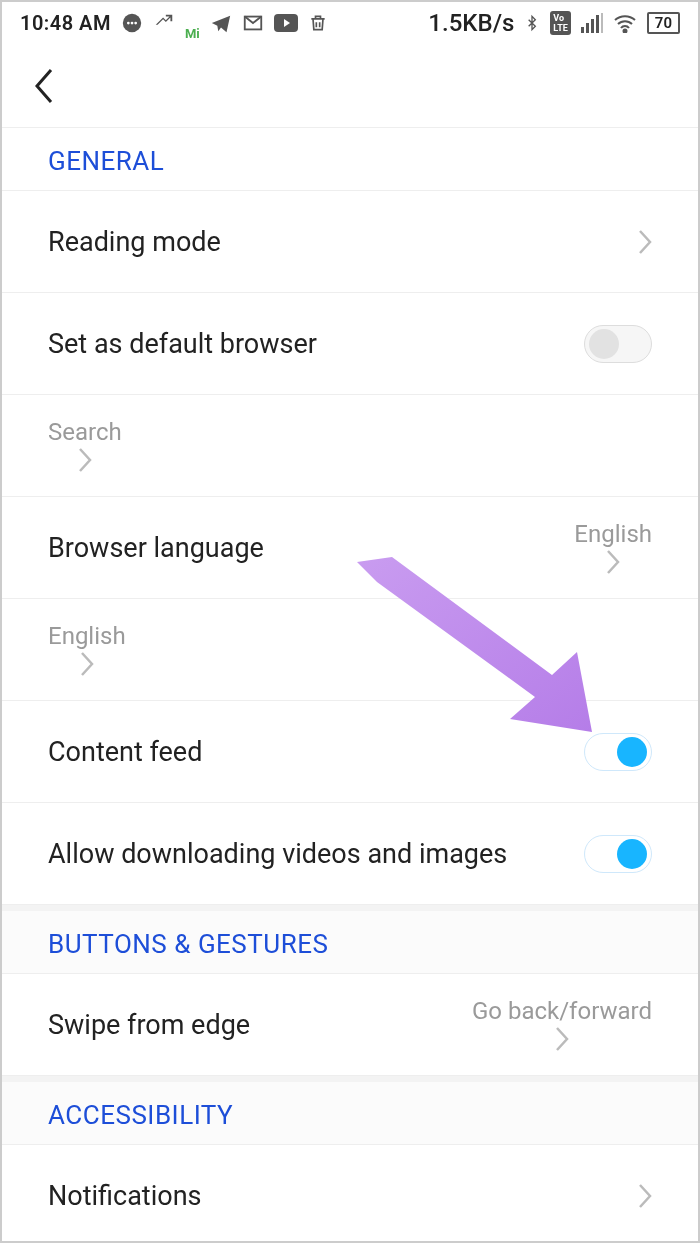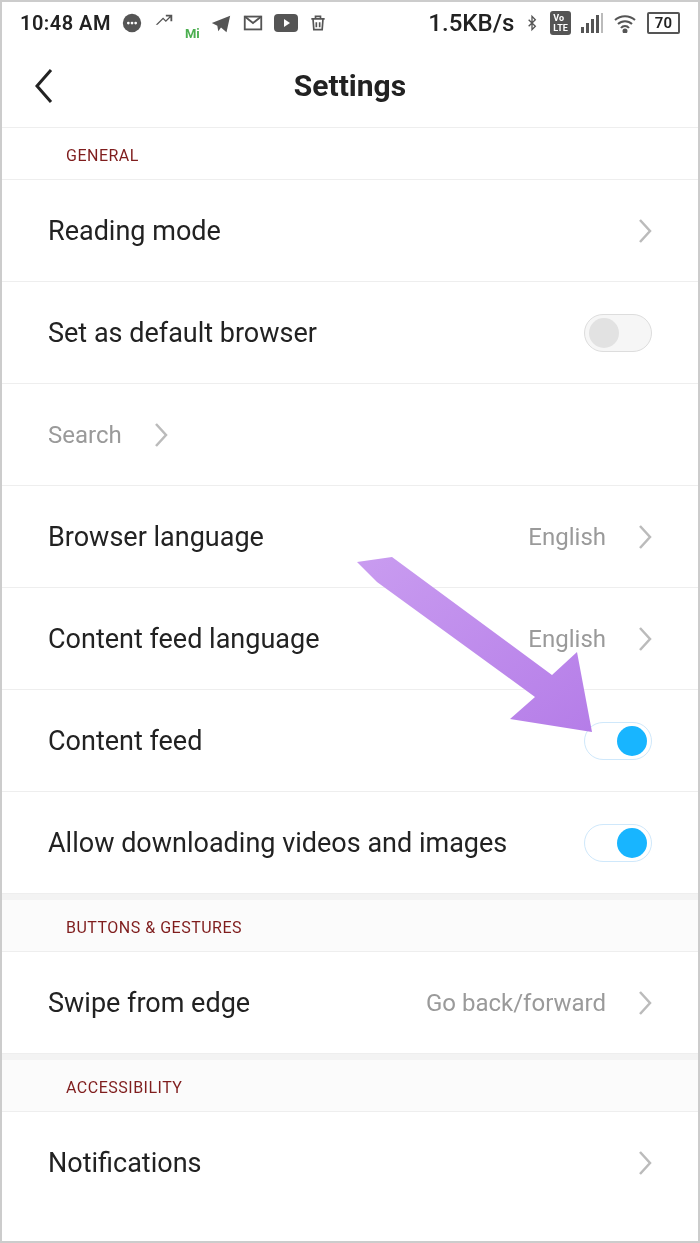--- a/index.html
+++ b/index.html
@@ -39,23 +39,23 @@
     display:flex; align-items:center; justify-content:center;
   }
   .header-title {
     width: 100%;
     text-align: center;
     font-size: 30px;
     font-weight: 700;
     color: #222;
   }
   .section-header {
-    padding: 18px 64px 14px;
-    font-size: 16px;
-    color: #7f1d1d;
+    padding: 18px 46px 14px;
+    font-size: 26px;
+    color: #1d4ed8;
     letter-spacing: 0.5px;
     background: #fbfbfb;
     border-top: 6px solid #f3f3f3;
     border-bottom: 1px solid #eee;
   }
   .section-header.first { border-top: none; background:#fff; }
   .row {
     display: flex;
     align-items: center;
     justify-content: space-between;
@@ -64,23 +64,24 @@
     border-bottom: 1px solid #eee;
   }
   .row-label {
     font-size: 27px;
     color: #222;
     font-weight: 400;
   }
   .row-right {
     display: flex;
     align-items: center;
-    gap: 32px;
+    gap: 1px;
     font-size: 24px;
     color: #9a9a9a;
+    flex-direction: column;
   }
   .chevron { display:flex; align-items:center; }
   .toggle {
     width: 68px; height: 38px;
     border-radius: 20px;
     border: 1px solid #ddd;
     background: #f6f6f6;
     position: relative;
   }
   .toggle .knob {
@@ -171,21 +172,20 @@
     </span>
   </div>
 </div>
 
 <div class="header">
   <div class="back-btn">
     <svg width="22" height="36" viewBox="0 0 22 36" fill="none" stroke="#222" stroke-width="3">
         <path d="M18 2L4 18l14 16"></path>
       </svg>
   </div>
-  <div class="header-title">Settings</div>
 </div>
 
 <div class="section-header first">GENERAL</div>
 
 <div class="row">
   <span class="row-label">Reading mode</span>
   <span class="row-right">
     <span class="chevron">
       <svg width="14" height="26" viewBox="0 0 14 26" fill="none" stroke="#bbb" stroke-width="2.5">
           <path d="M2 2l10 11L2 24"></path>
@@ -220,21 +220,20 @@
     <span>English</span>
     <span class="chevron">
       <svg width="14" height="26" viewBox="0 0 14 26" fill="none" stroke="#bbb" stroke-width="2.5">
           <path d="M2 2l10 11L2 24"></path>
         </svg>
     </span>
   </span>
 </div>
 
 <div class="row">
-  <span class="row-label">Content feed language</span>
   <span class="row-right">
     <span>English</span>
     <span class="chevron">
       <svg width="14" height="26" viewBox="0 0 14 26" fill="none" stroke="#bbb" stroke-width="2.5">
           <path d="M2 2l10 11L2 24"></path>
         </svg>
     </span>
   </span>
 </div>
 

